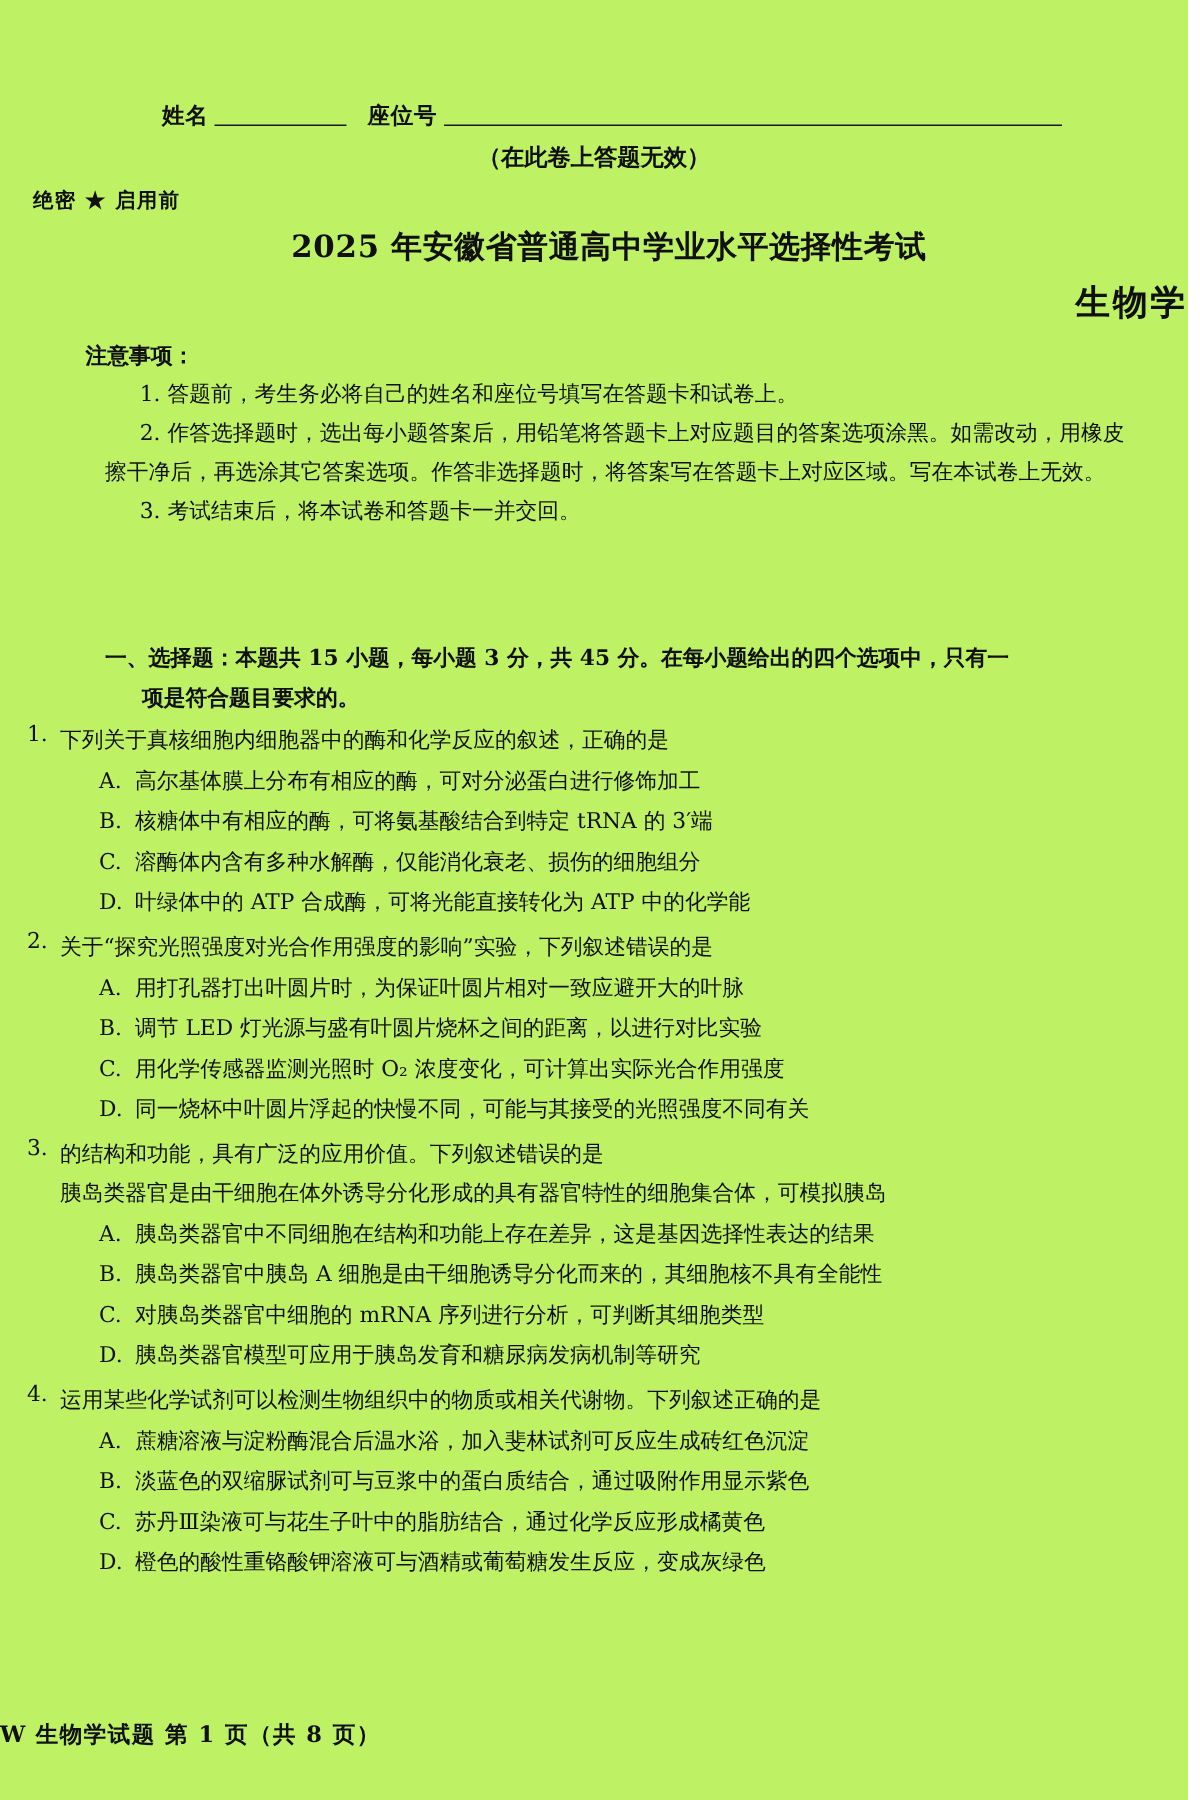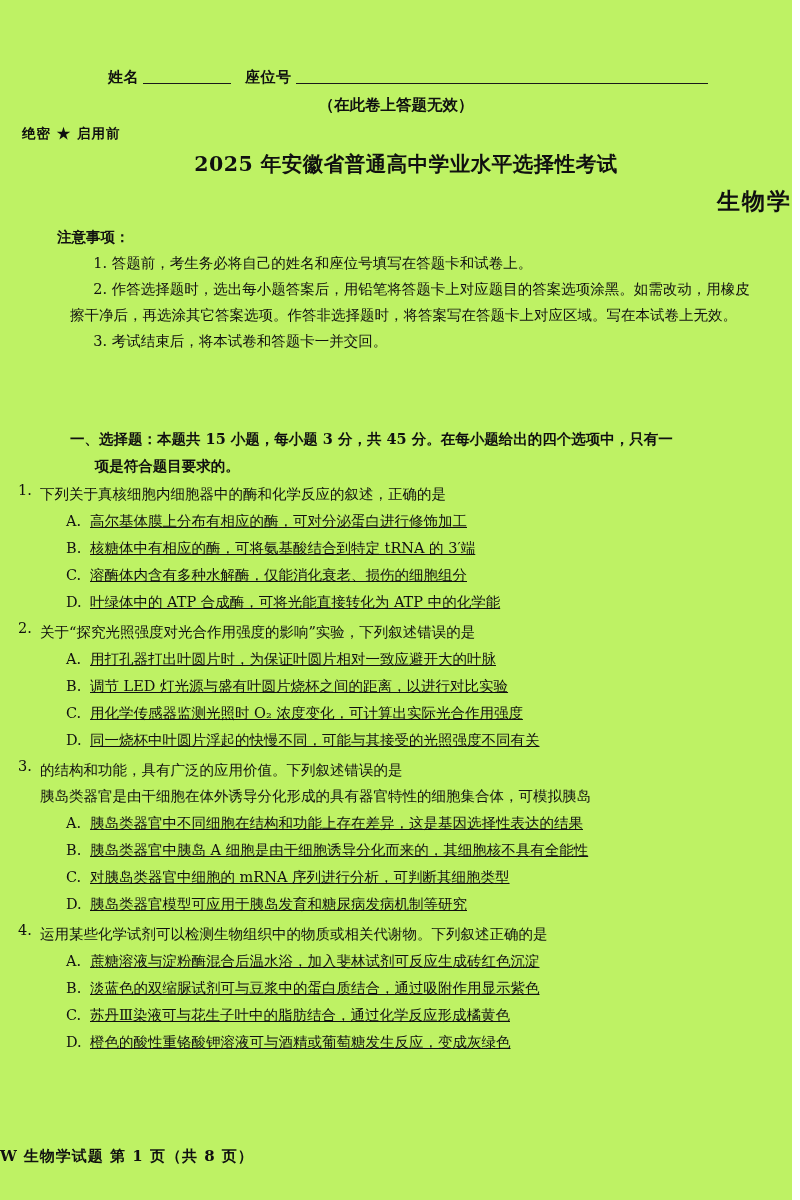--- a/index.html
+++ b/index.html
@@ -145,21 +145,21 @@
   .opts { margin: 0; }
   .opt {
     display: flex;
     line-height: 27px;
     padding-left: 26px;
   }
   .opt-k {
     width: 24px;
     flex: 0 0 24px;
   }
-  .opt-t { flex: 1 1 auto; text-decoration: underline; }
+  .opt-t { flex: 1 1 auto; }
   .q + .q { margin-top: 4px; }
 
   
   .q.wide .q-stem { width: 760px; }
 
   
   .footer {
     position: absolute;
     left: 0; right: 0;
     bottom: 34px;

